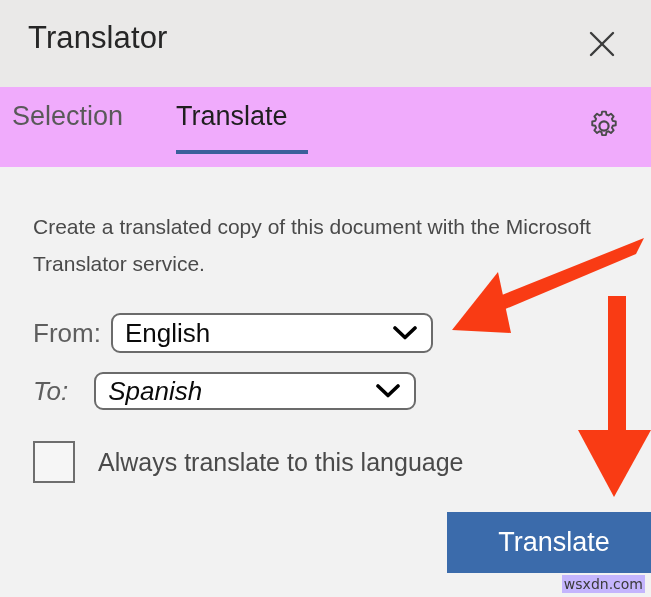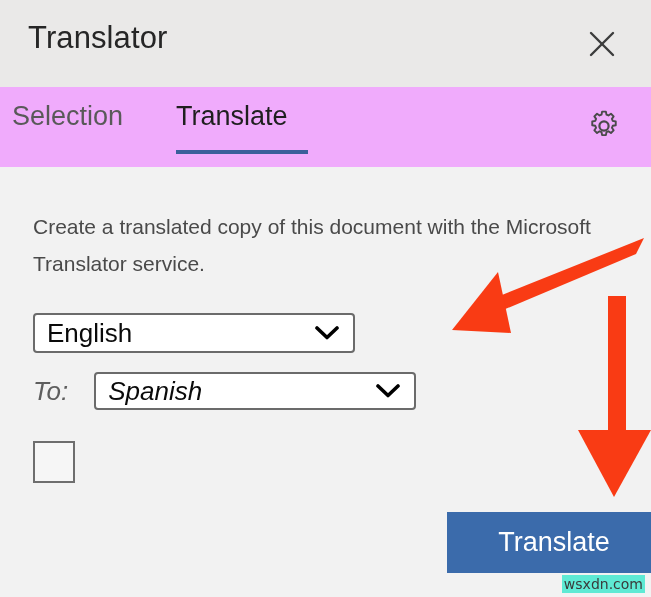--- a/index.html
+++ b/index.html
@@ -124,21 +124,21 @@
   .field-label {
     font-size: 26px;
     color: #5e5e5e;
     margin-right: 10px;
     white-space: nowrap;
   }
   .select-box {
     position: relative;
     background: #ffffff;
     border: 2px solid #6b6b6b;
-    border-radius: 4px;
+    border-radius: 9px;
     box-sizing: border-box;
     display: flex;
     align-items: center;
     cursor: pointer;
   }
   .select-from { width: 322px; height: 40px; }
   .select-to   { width: 322px; height: 38px; margin-left: 16px; }
   .select-value {
     font-size: 26px;
     color: #0a0a0a;
@@ -202,21 +202,21 @@
     height: 597px;
     pointer-events: none;
   }
   .watermark {
     position: absolute;
     right: 6px;
     bottom: 4px;
     font-size: 14px;
     color: #3a3a3a;
     font-family: "DejaVu Sans", sans-serif;
-    background: #5eead4;
+    background: #c4b5fd;
     padding: 1px 2px;
   }
 </style>
 </head>
 <body>
 
 <div id="app">
 
   <div class="header">
     <div class="header-title">Translator</div>
@@ -241,20 +241,21 @@
       <svg width="34" height="34" viewBox="0 0 34 34">
         <path d="M17 11.3a5.7 5.7 0 1 0 0 11.4 5.7 5.7 0 0 0 0-11.4zm0 2.2a3.5 3.5 0 1 1 0 7 3.5 3.5 0 0 1 0-7z" fill="#4a4a4a"></path>
         <path d="M15.1 2.6h3.8l.55 3.0 2.0 .83 2.5-1.72 2.69 2.69-1.72 2.5 .83 2.0 3.0 .55v3.8l-3.0 .55-.83 2.0 1.72 2.5-2.69 2.69-2.5-1.72-2.0 .83-.55 3.0h-3.8l-.55-3.0-2.0-.83-2.5 1.72-2.69-2.69 1.72-2.5-.83-2.0-3.0-.55v-3.8l3.0-.55 .83-2.0-1.72-2.5 2.69-2.69 2.5 1.72 2.0-.83z" fill="none" stroke="#4a4a4a" stroke-width="1.9" stroke-linejoin="round"></path>
       </svg>
     </span>
   </div>
 
   <div class="desc">Create a translated copy of this document with the Microsoft Translator service.</div>
 
   <div class="row-from">
+    <span class="field-label">From:</span>
     <div class="select-box select-from">
       <span class="select-value">English</span>
       <span class="select-caret">
         <svg width="24" height="15" viewBox="0 0 24 15">
           <path d="M2 2.5 L12 12 L22 2.5" fill="none" stroke="#000000" stroke-width="3.6" stroke-linecap="round" stroke-linejoin="round"></path>
         </svg>
       </span>
     </div>
   </div>
 
@@ -265,20 +266,21 @@
       <span class="select-caret">
         <svg width="24" height="15" viewBox="0 0 24 15">
           <path d="M2 2.5 L12 12 L22 2.5" fill="none" stroke="#000000" stroke-width="3.6" stroke-linecap="round" stroke-linejoin="round"></path>
         </svg>
       </span>
     </div>
   </div>
 
   <div class="checkbox-row">
     <div class="checkbox"></div>
+    <span class="checkbox-label">Always translate to this language</span>
   </div>
 
   <button class="translate-btn">Translate</button>
 
   <svg class="annotations" viewBox="0 0 651 597" width="651" height="597">
     <g>
       <polygon points="644,238 636,254 484,318 492,299" fill="#f93b14"></polygon>
       <polygon points="452,330 498,272 511,333" fill="#f93b14"></polygon>
     </g>
     <g>

